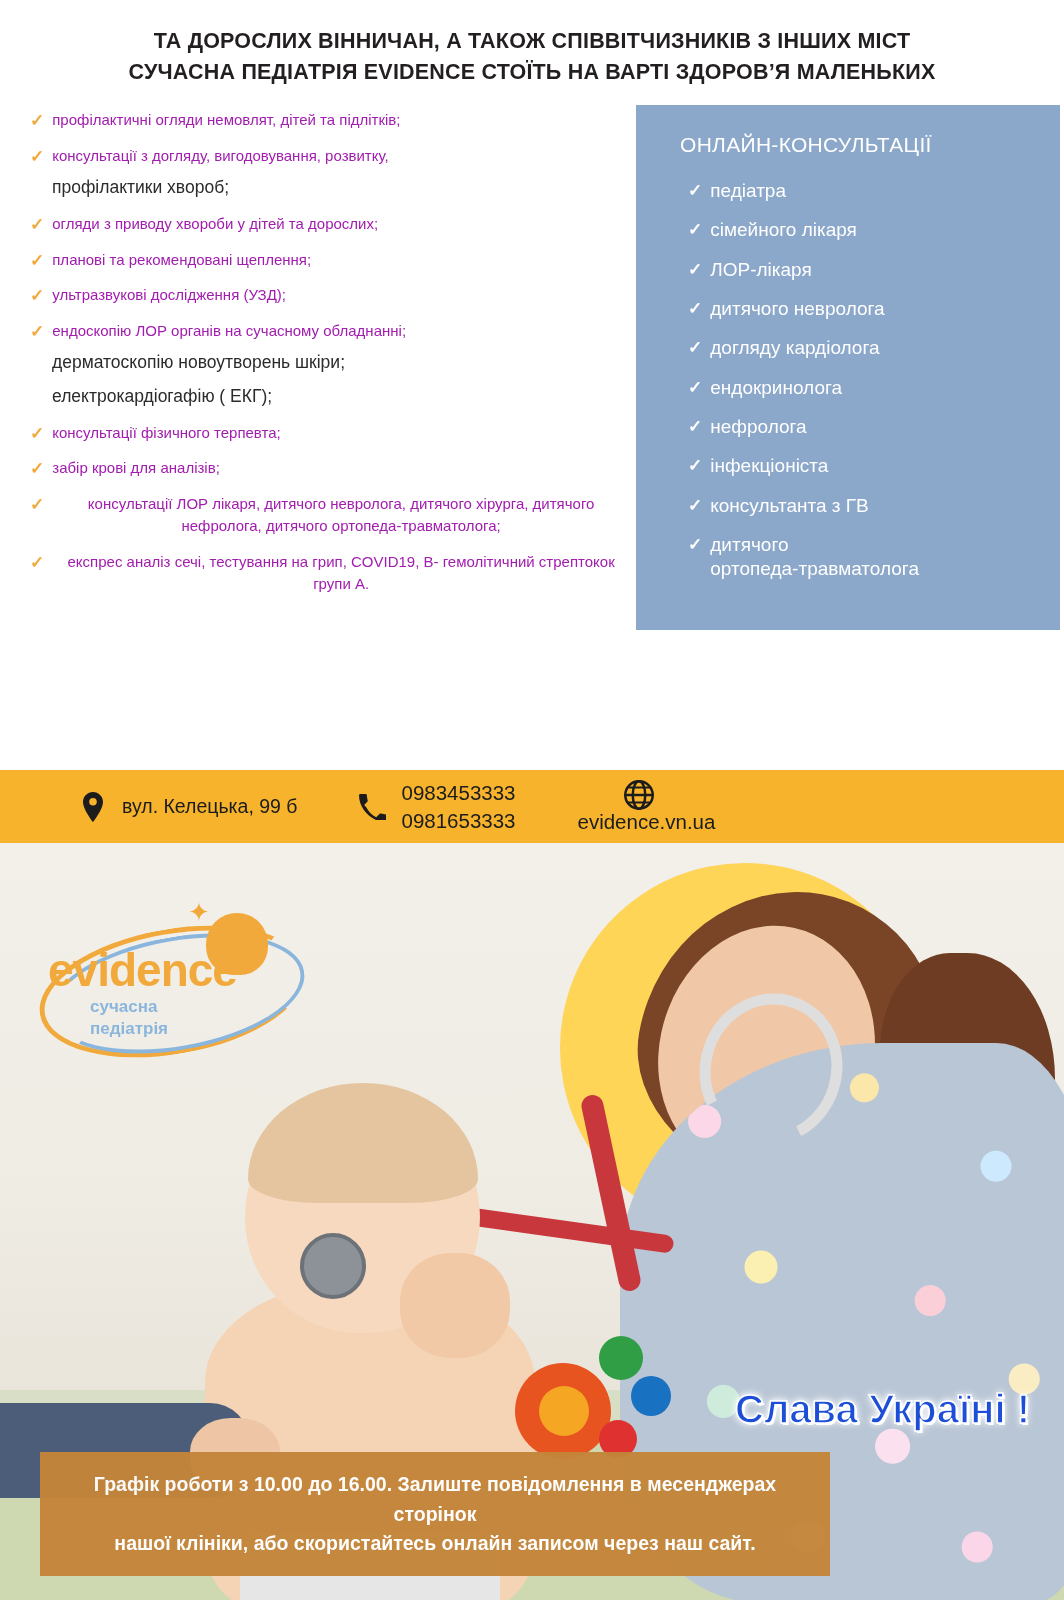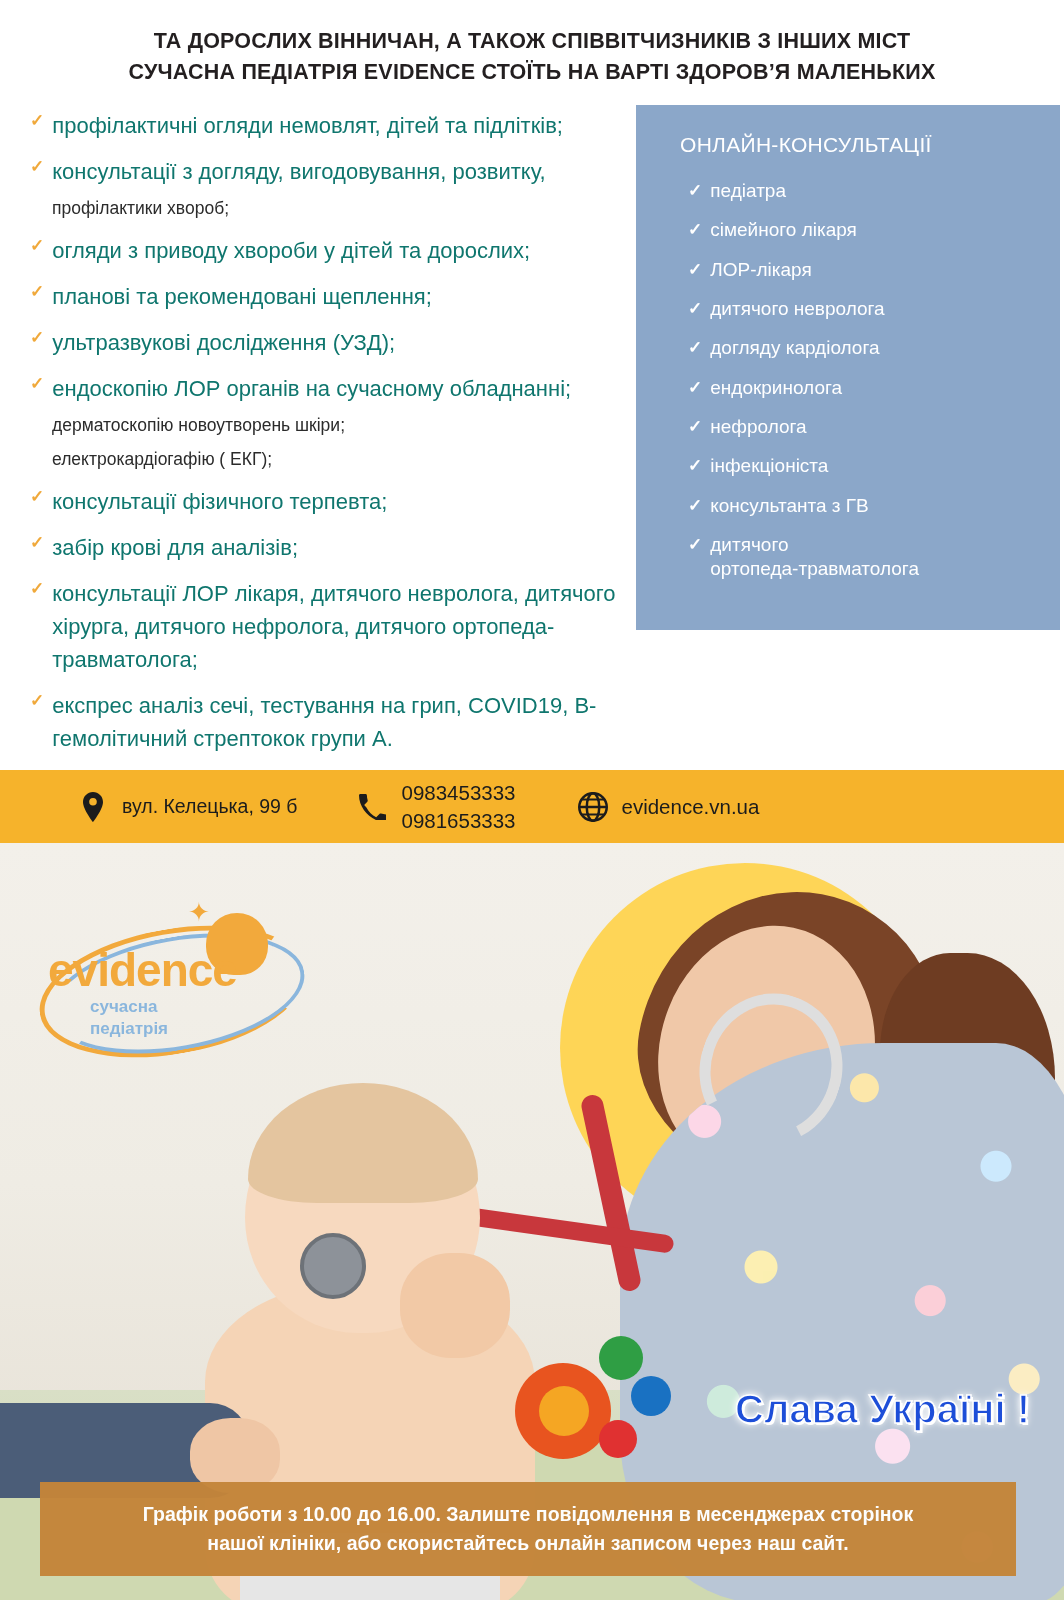--- a/index.html
+++ b/index.html
@@ -51,23 +51,24 @@
     color: #f0a93b;
     font-size: 17px;
     line-height: 1.25;
     margin-right: 8px;
     flex: 0 0 auto;
     font-weight: bold;
     transform: translateY(1px);
   }
   .tick.blue { color: #ffffff; }
   .svc-text {
-    font-size: 22px;
+    font-size: 15px;
     line-height: 1.5;
-    color: #0f766e;
+    color: #a21caf;
+    text-align: center;
   }
   .svc-sub {
     font-size: 17.5px;
     line-height: 1.5;
     color: #2b2b2b;
     margin-left: 22px;
     margin-top: -6px;
     margin-bottom: 13px;
   }
 
@@ -109,21 +110,21 @@
     background: #f6b32b;
     display: flex;
     align-items: center;
   }
   .contact-group {
     display: flex;
     align-items: center;
   }
   .c-addr { margin-left: 78px; }
   .c-phone { margin-left: 60px; }
-  .c-site { margin-left: 62px; }
+  .c-site { margin-left: 62px; flex-direction: column; }
   .c-icon {
     width: 30px;
     height: 30px;
     margin-right: 14px;
     flex: 0 0 auto;
     display: flex;
     align-items: center;
     justify-content: center;
   }
   .c-lines { line-height: 1.32; }
@@ -371,21 +372,21 @@
     -webkit-text-stroke: 1.5px #ffffff;
     text-shadow: 0 0 6px #ffffff, 0 0 10px #ffffff, 2px 2px 0 #ffffff;
     white-space: nowrap;
   }
 
   
   .footnote {
     position: absolute;
     left: 40px;
     bottom: 24px;
-    width: 976px;
+    width: 790px;
     background: #c4853a;
     padding: 18px 24px;
     box-sizing: border-box;
     text-align: center;
     opacity: 0.97;
   }
   .footnote-line {
     font-size: 19.5px;
     font-weight: bold;
     color: #ffffff;

